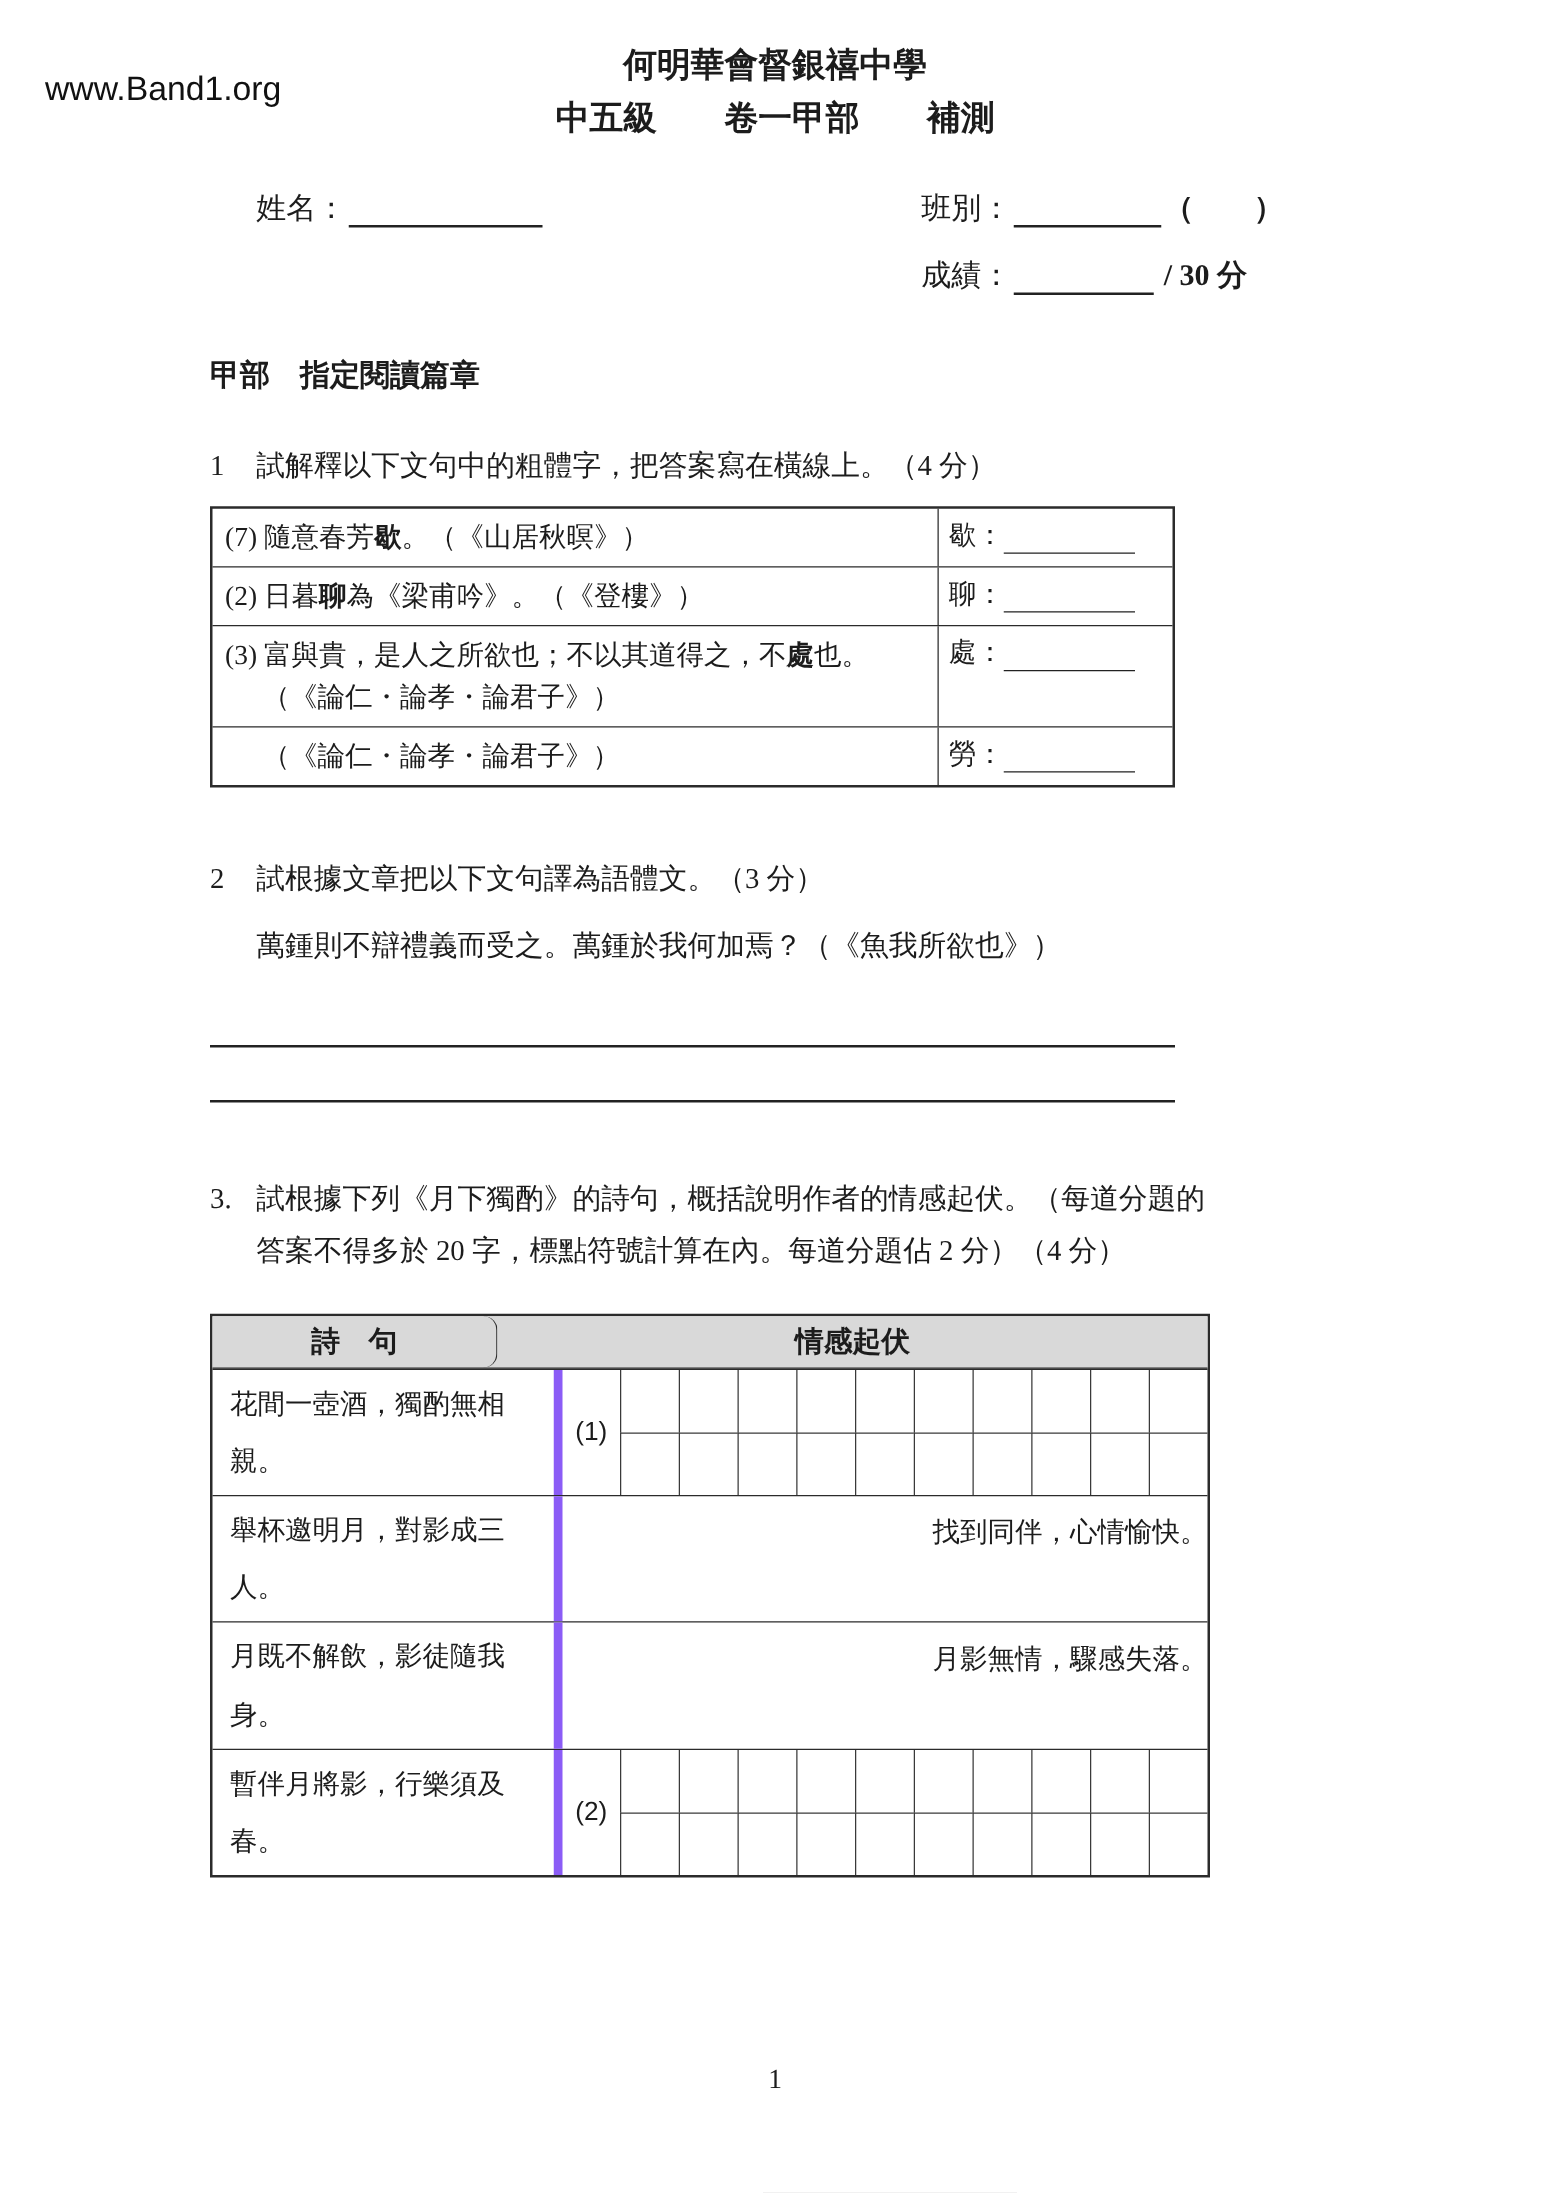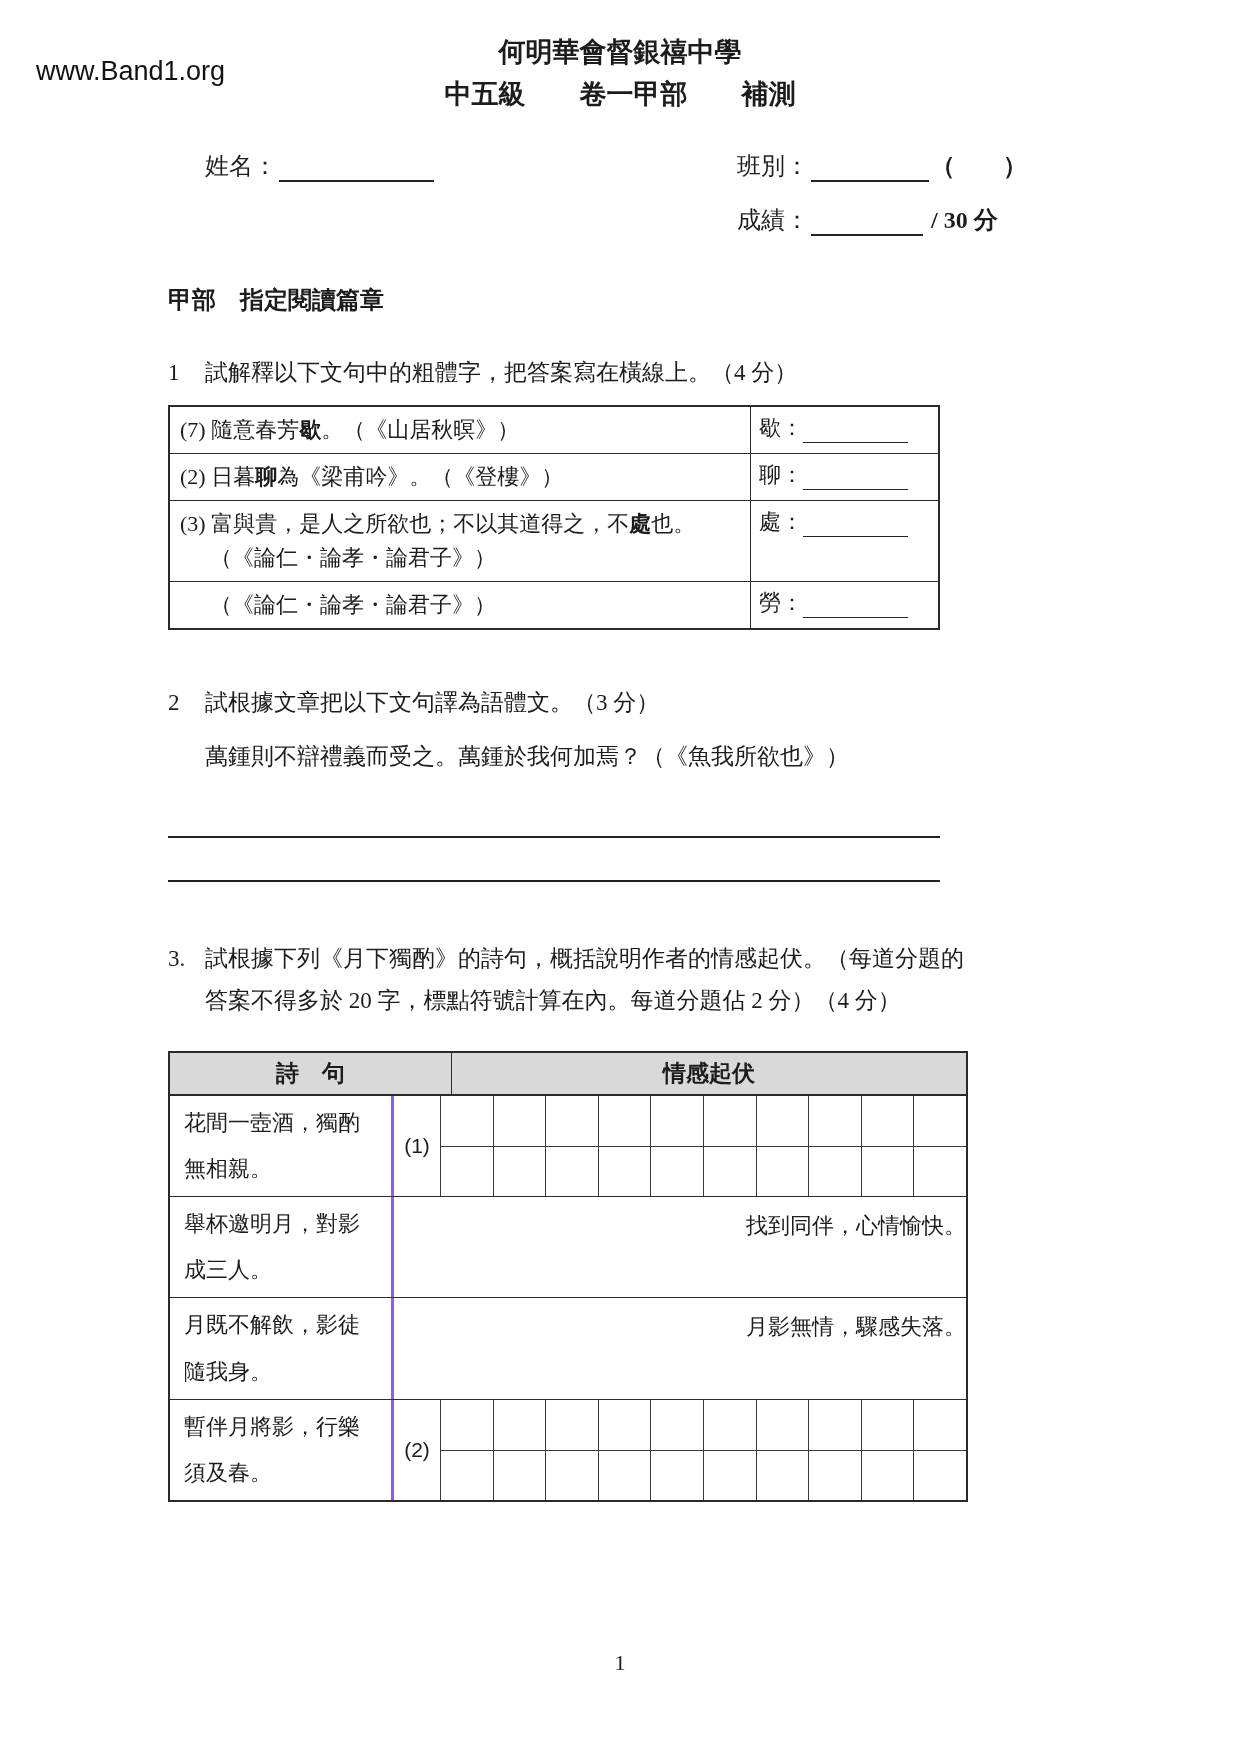--- a/index.html
+++ b/index.html
@@ -100,27 +100,27 @@
   .write-line.first { margin-top: 22px; }
   
   .t2 {
     margin: 28px 0 0 168px;
     width: 800px;
     border: 2px solid #2b2b2b;
     font-size: 22px;
   }
   .t2-header { display: flex; background: #d9d9d9; font-weight: bold; border-bottom: 1px solid #2b2b2b; }
   .t2-header .hcell { padding: 5px 0; text-align: center; font-size: 23px; }
-  .t2-hleft  { width: 282px; border-right: 1px solid #2b2b2b; }
+  .t2-hleft  { width: 228px; border-right: 1px solid #2b2b2b; border-radius: 11px; }
   .t2-hright { flex: 1; }
   .t2-row { display: flex; border-top: 1px solid #2b2b2b; min-height: 96px; }
   .t2-row:first-of-type { border-top: none; }
   .t2-left {
-    width: 224px;
-    border-right: 3px solid #8b5cf6;
+    width: 280px;
+    border-right: 7px solid #8b5cf6;
     padding: 4px 14px;
     line-height: 2.1;
   }
   .t2-right { flex: 1; }
   .t2-right.text-answer {
     text-align: right;
     padding-top: 14px;
     font-size: 22px;
   }
   .t2-right.grid-wrap { display: flex; align-items: stretch; }

